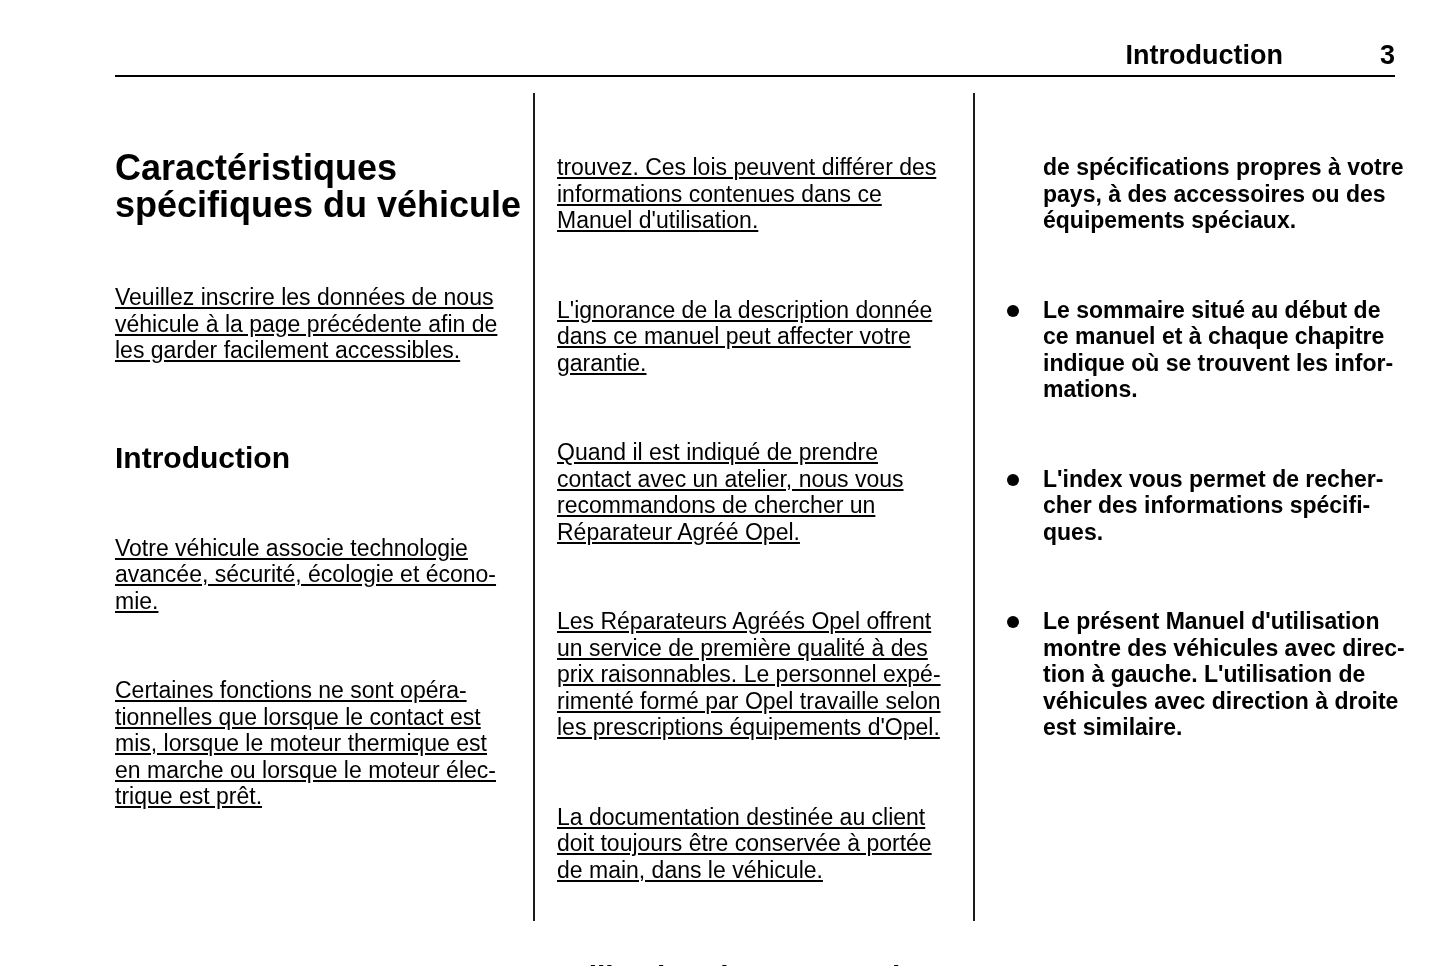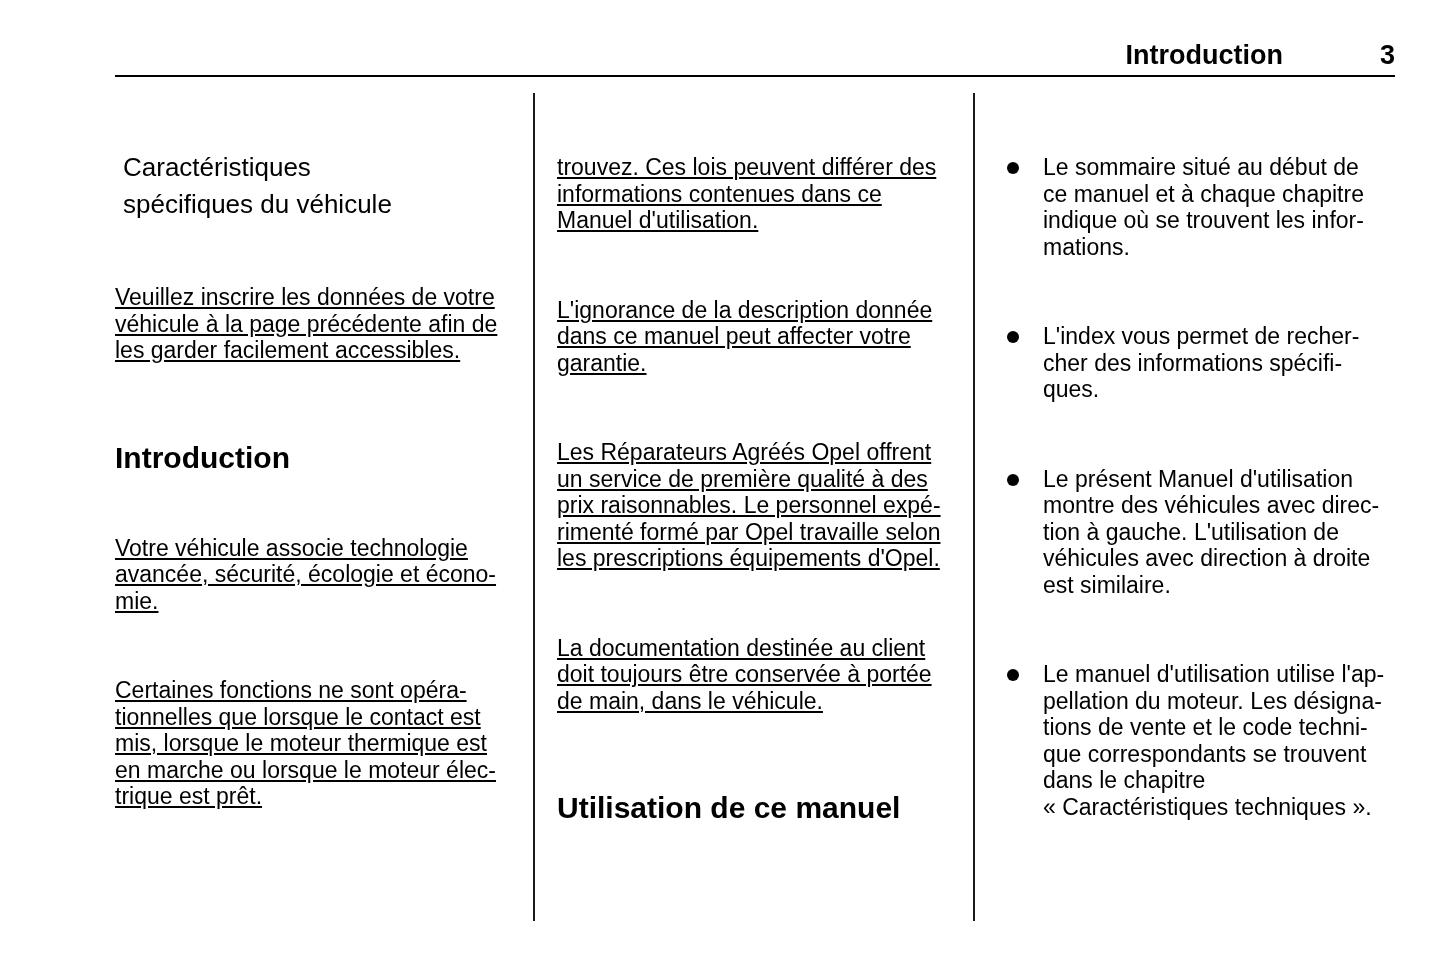--- a/index.html
+++ b/index.html
@@ -25,51 +25,51 @@
   .vsep-1{left:533px;}
   .vsep-2{left:973px;}
   .col{
     position:absolute;
     font-size:23px;line-height:26.5px;
     white-space:pre;
   }
   .col-1{left:115px;top:96px;width:420px;}
   .col-2{left:557px;top:101px;width:418px;}
   .col-3{left:1000px;top:101px;width:400px;}
-  .h1{font-size:26px;line-height:37px;font-weight:400;margin:0 0 8px 8px;}
+  .h1{font-size:36px;line-height:37px;font-weight:700;margin:0 0 8px 0;}
   .h2{font-size:30px;line-height:37px;font-weight:700;margin:12px 0 6px 0;}
   .p{margin:0 0 10px 0;text-decoration:underline;}
   .b{font-weight:600;}
   .li{display:flex;margin:0 0 10px 0;}
   .bullet{
     flex:none;width:12px;height:12px;border-radius:50%;background:#000;
     margin-top:8px;
   }
-  .col-3 .li{padding-left:7px;}
+  .col-3 .li{padding-left:7px;font-weight:bold;}
   .col-3 .li-body{margin-left:24px;}
   .cont-para{margin:0 0 10px 43px;}
 </style>
 </head>
 <body>
 
 <div class="page">
 
   <div class="header-row">
     <span>Introduction</span>
     <span class="page-num">3</span>
   </div>
   <div class="header-rule"></div>
 
   <div class="vsep vsep-1"></div>
   <div class="vsep vsep-2"></div>
 
   <div class="col col-1">
     <div class="h1">Caractéristiques
 spécifiques du véhicule</div>
-    <div class="p">Veuillez inscrire les données de votre
+    <div class="p">Veuillez inscrire les données de nous
 véhicule à la page précédente afin de
 les garder facilement accessibles.</div>
     <div class="h2">Introduction</div>
     <div class="p">Votre véhicule associe technologie
 avancée, sécurité, écologie et écono-
 mie.</div>
     <div class="p">Certaines fonctions ne sont opéra-
 tionnelles que lorsque le contact est
 mis, lorsque le moteur thermique est
 en marche ou lorsque le moteur élec-
@@ -78,33 +78,40 @@
     
   </div>
 
   <div class="col col-2">
     <div class="p">trouvez. Ces lois peuvent différer des
 informations contenues dans ce
 Manuel d'utilisation.</div>
     <div class="p">L'ignorance de la description donnée
 dans ce manuel peut affecter votre
 garantie.</div>
+    <div class="p">Quand il est indiqué de prendre
+contact avec un atelier, nous vous
+recommandons de chercher un
+Réparateur Agréé Opel.</div>
     <div class="p">Les Réparateurs Agréés Opel offrent
 un service de première qualité à des
 prix raisonnables. Le personnel expé-
 rimenté formé par Opel travaille selon
 les prescriptions équipements d'Opel.</div>
     <div class="p">La documentation destinée au client
 doit toujours être conservée à portée
 de main, dans le véhicule.</div>
     <div class="h2">Utilisation de ce manuel</div>
     
   </div>
 
   <div class="col col-3">
+    <div class="cont-para b">de spécifications propres à votre
+pays, à des accessoires ou des
+équipements spéciaux.</div>
     <div class="li">
       <span class="bullet"></span>
       <div class="li-body">Le sommaire situé au début de
 ce manuel et à chaque chapitre
 indique où se trouvent les infor-
 mations.</div>
     </div>
     <div class="li">
       <span class="bullet"></span>
       <div class="li-body">L'index vous permet de recher-
@@ -112,25 +119,16 @@
 ques.</div>
     </div>
     <div class="li">
       <span class="bullet"></span>
       <div class="li-body">Le présent Manuel d'utilisation
 montre des véhicules avec direc-
 tion à gauche. L'utilisation de
 véhicules avec direction à droite
 est similaire.</div>
     </div>
-    <div class="li">
-      <span class="bullet"></span>
-      <div class="li-body">Le manuel d'utilisation utilise l'ap-
-pellation du moteur. Les désigna-
-tions de vente et le code techni-
-que correspondants se trouvent
-dans le chapitre
-« Caractéristiques techniques ».</div>
-    </div>
     
   </div>
 
 </div>
 
 </body></html>

